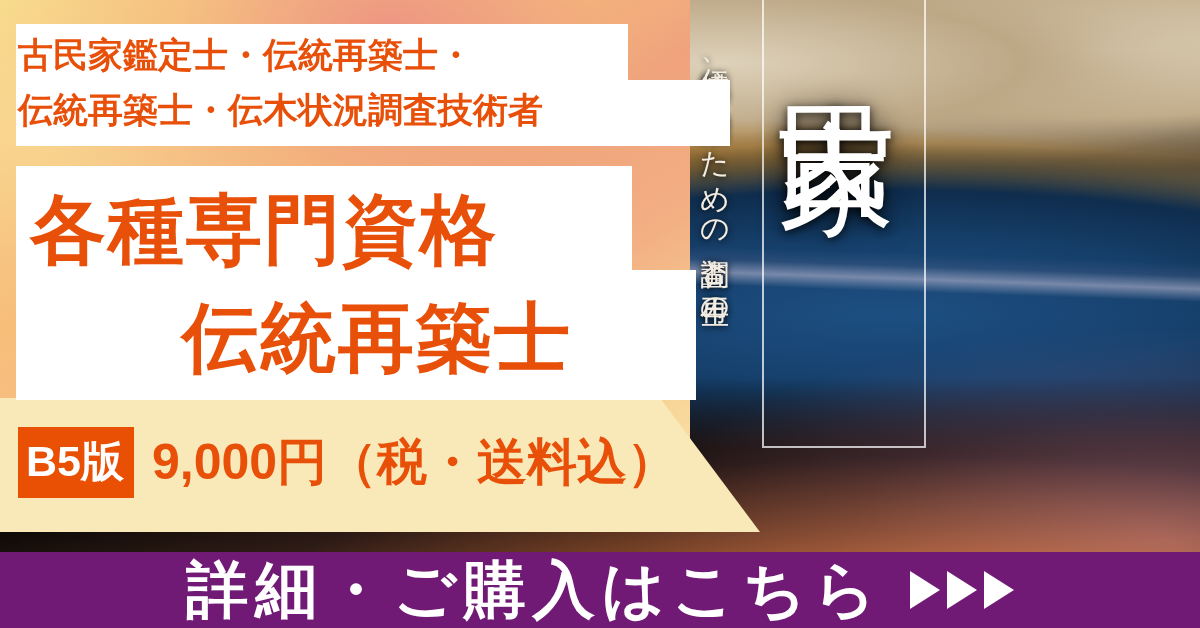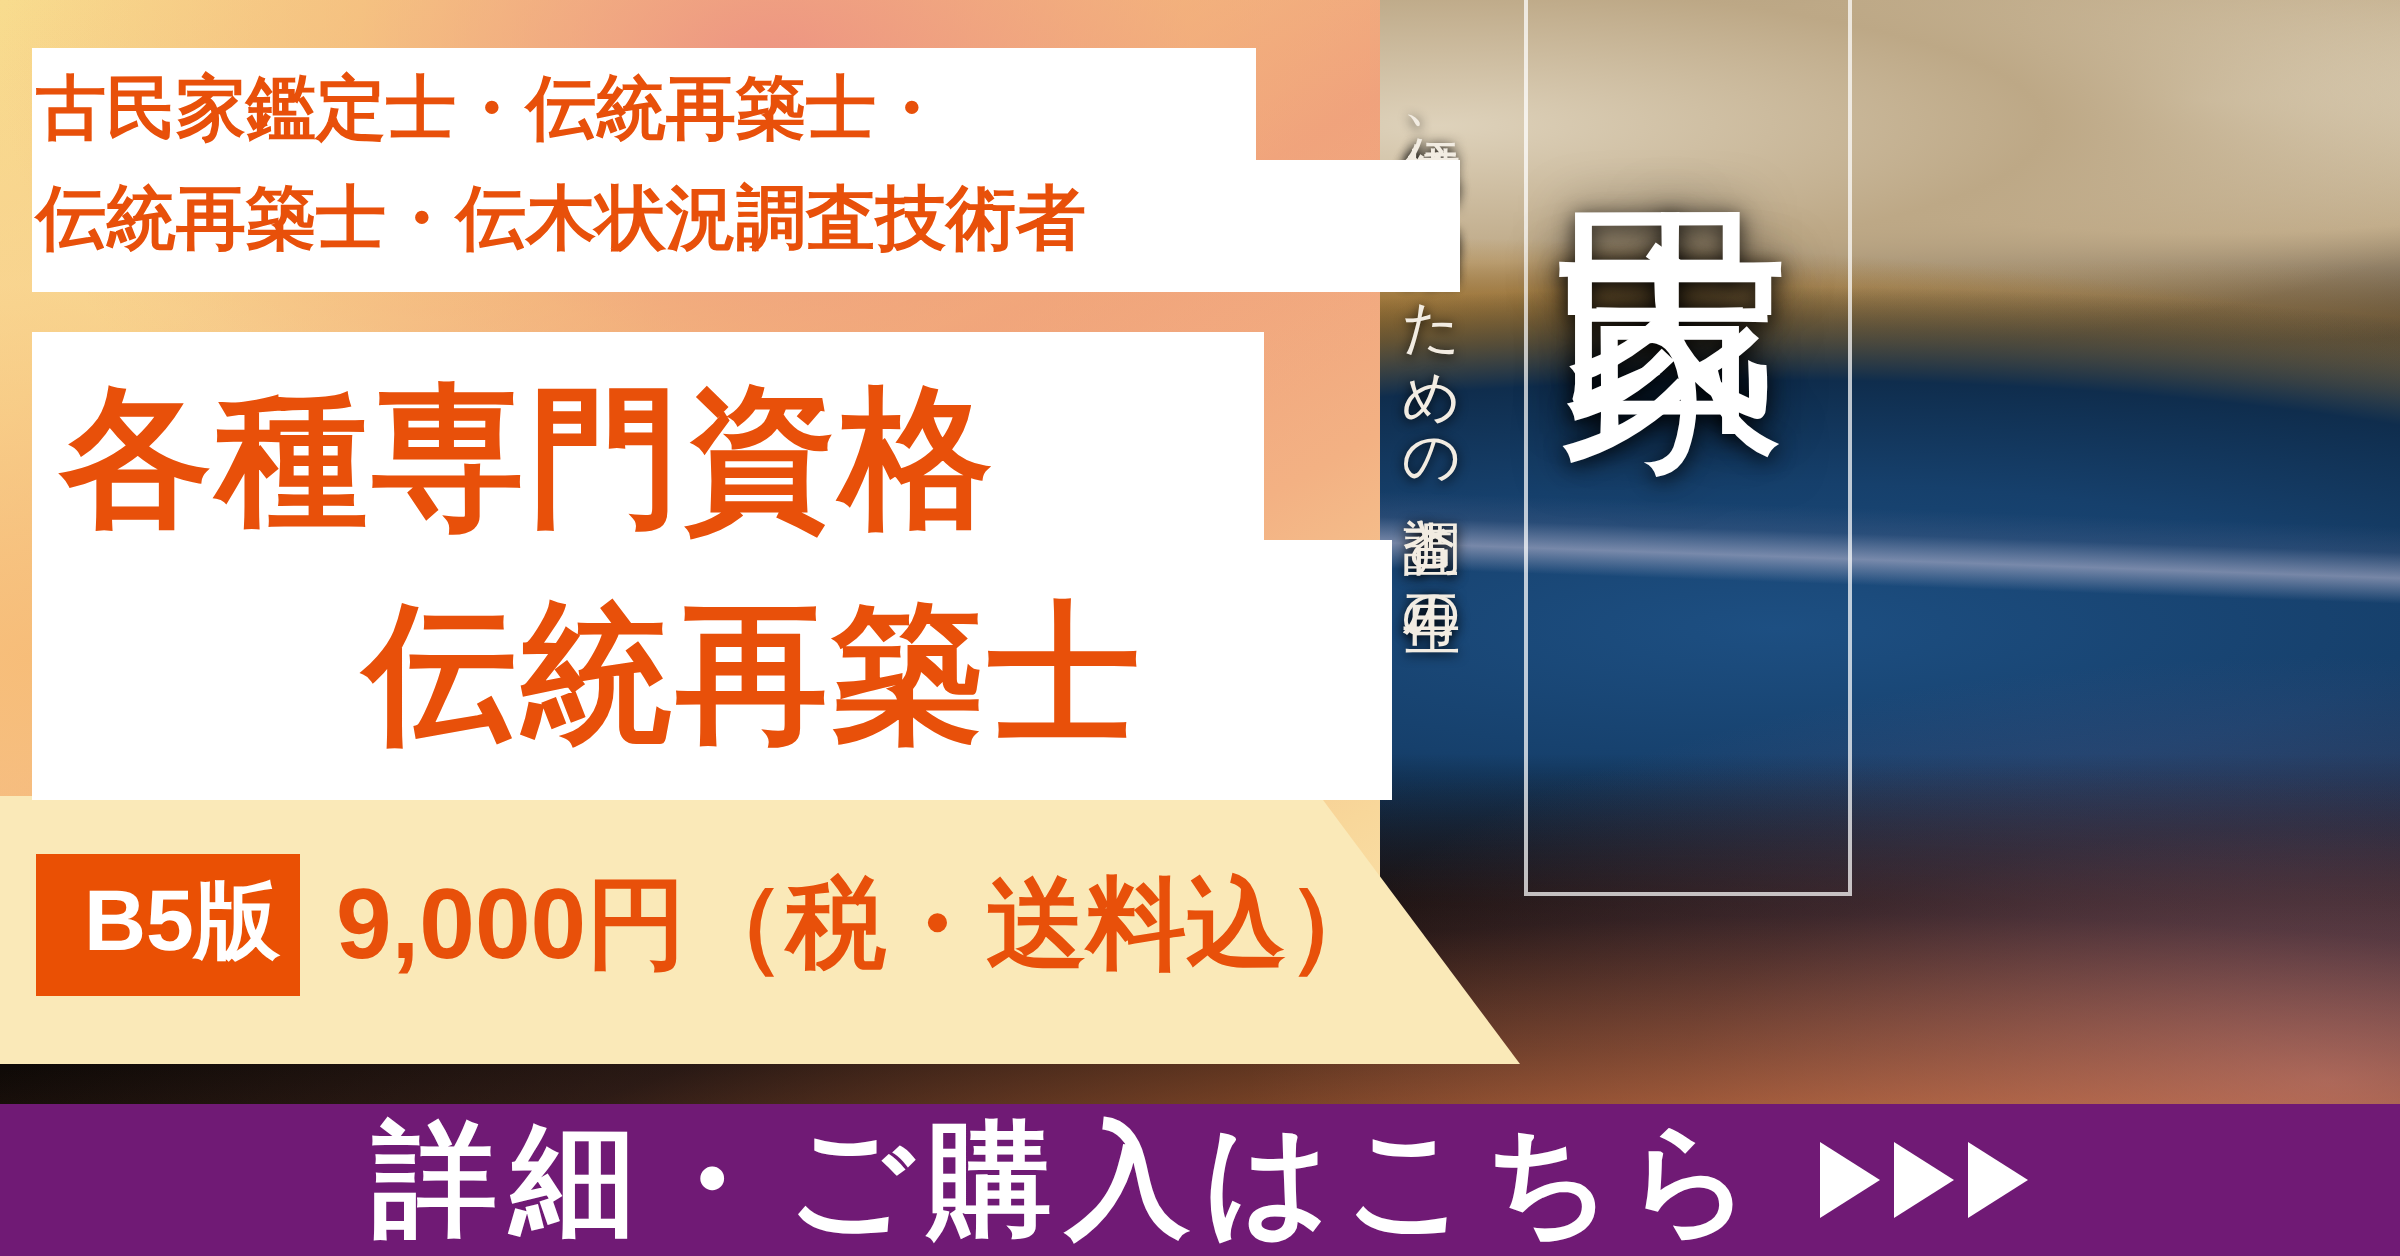--- a/index.html
+++ b/index.html
@@ -129,21 +129,21 @@
   .main-title .l2{padding-left:164px;}
 
   
   .price-row{
     position:absolute;left:18px;top:427px;height:70px;
     display:flex;align-items:center;
   }
   .badge{
     background:#ea5004;color:#ffffff;
     font-size:43px;font-weight:700;line-height:1;
-    padding:13px 10px 15px 24px;letter-spacing:0px;
+    padding:13px 10px 15px 8px;letter-spacing:0px;
     white-space:nowrap;
     text-align:center;
   }
   .price-text{
     color:#e8500a;font-size:50px;font-weight:700;
     letter-spacing:0px;margin-left:18px;white-space:nowrap;
   }
 
   
   .cta{

